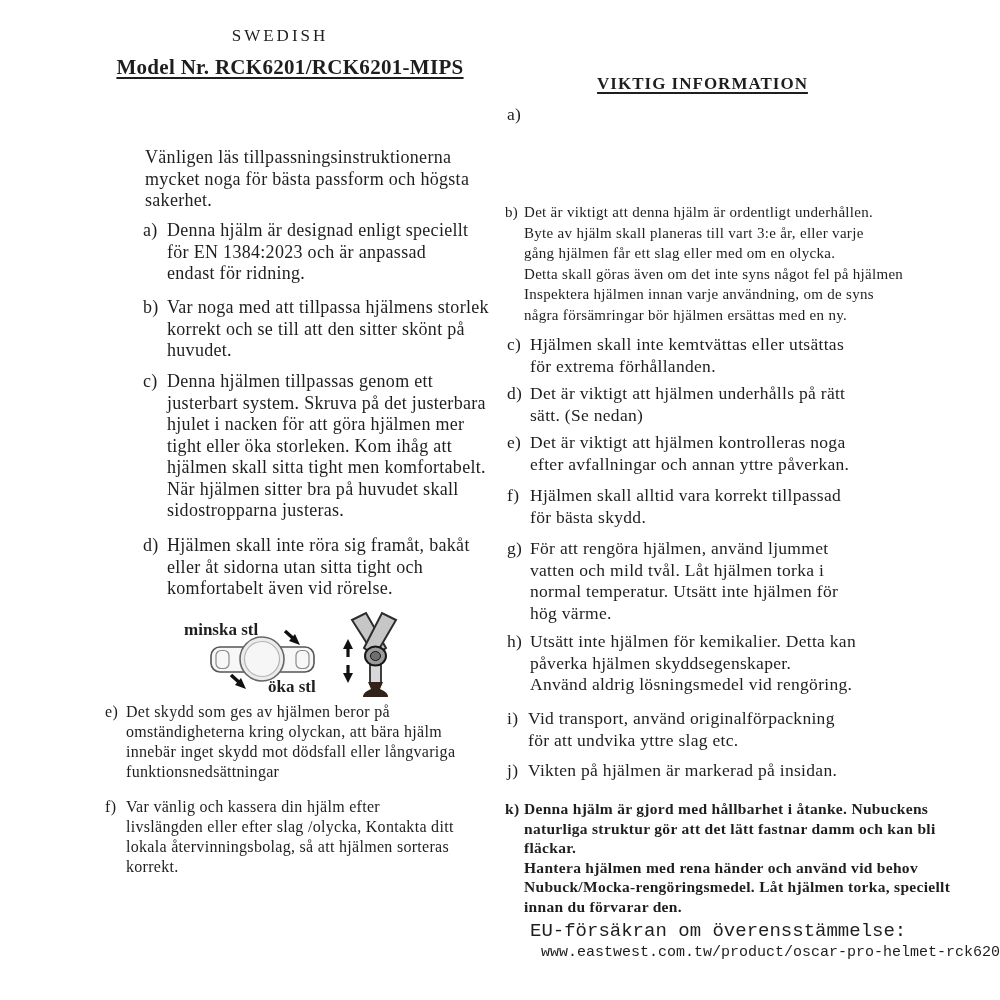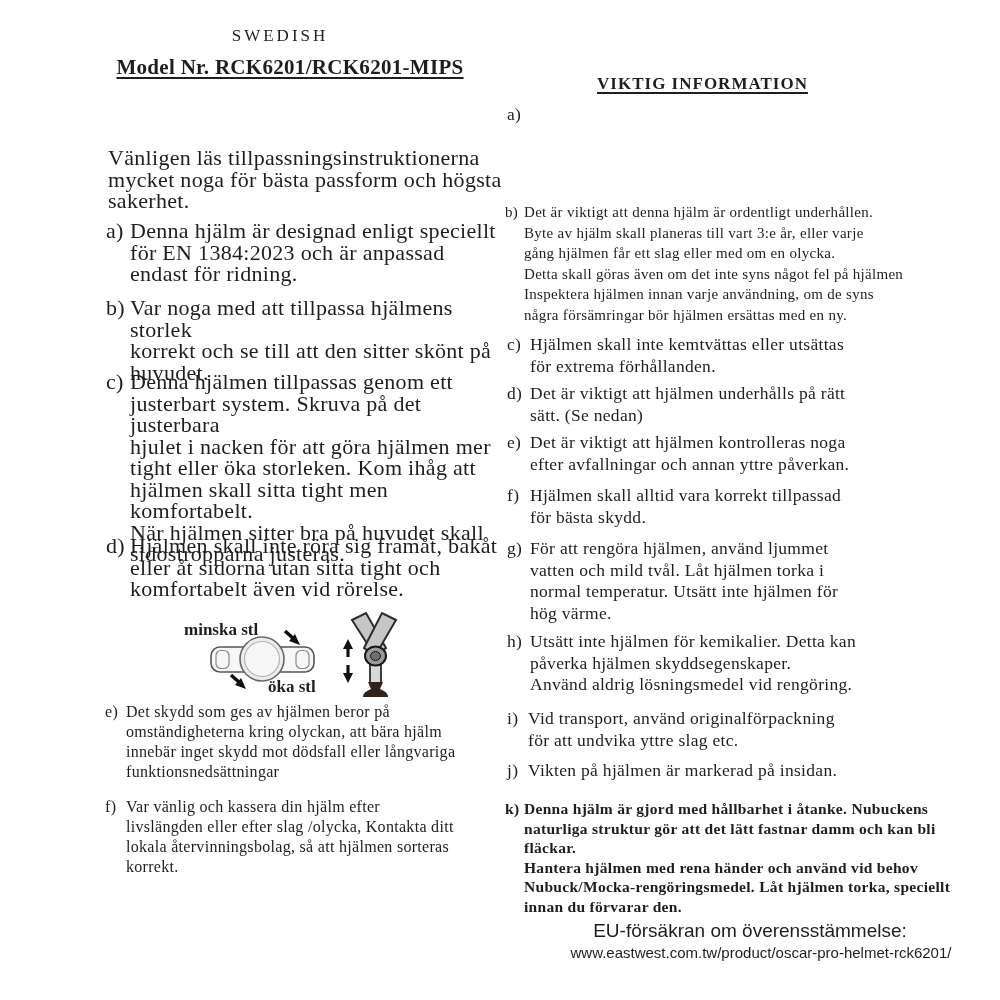--- a/index.html
+++ b/index.html
@@ -6,29 +6,29 @@
   .doc {
     position:relative; width:1000px; height:1000px;
     background:#ffffff; overflow:hidden;
     font-family:"Liberation Serif", serif;
     color:#1e1e1e;
   }
   .blk { position:absolute; white-space:pre-line; letter-spacing:0.3px; }
   .item { position:absolute; display:flex; align-items:flex-start; letter-spacing:0.3px; }
   .item .lbl { flex:0 0 auto; }
   .item .txt { white-space:pre-line; }
-  .s18 { font-size:22px; line-height:21.5px; }
+  .s18 { font-size:18px; line-height:21.5px;margin-left:37px; }
   .s17 { font-size:17.5px; line-height:21.5px; }
   .s16 { font-size:16px;   line-height:20px; }
   .s15 { font-size:15px;   line-height:20.5px; }
   .s15b{ font-size:15.5px; line-height:19.5px; font-weight:bold; }
   .ctr { text-align:center; white-space:nowrap; }
   .und { text-decoration:underline; text-underline-offset:3px; text-decoration-thickness:1.5px; }
   .bold{ font-weight:bold; }
-  .sans{ font-family:Liberation Sans, sans-serif; letter-spacing:0;text-align:center; }
+  .sans{ font-family:Liberation Mono, monospace; letter-spacing:0; }
   .diag-lbl { position:absolute; font-weight:bold; font-size:17px; white-space:nowrap; }
   svg { display:block; }
 </style>
 </head>
 <body>
 
 <div class="doc">
 
   <div class="blk ctr" style="top:26px;left:100px;width:360px;font-size:17px;letter-spacing:3px;">SWEDISH</div>
   <div class="blk ctr bold und" style="top:55px;left:100px;width:380px;font-size:21px;">Model Nr. RCK6201/RCK6201-MIPS</div>

